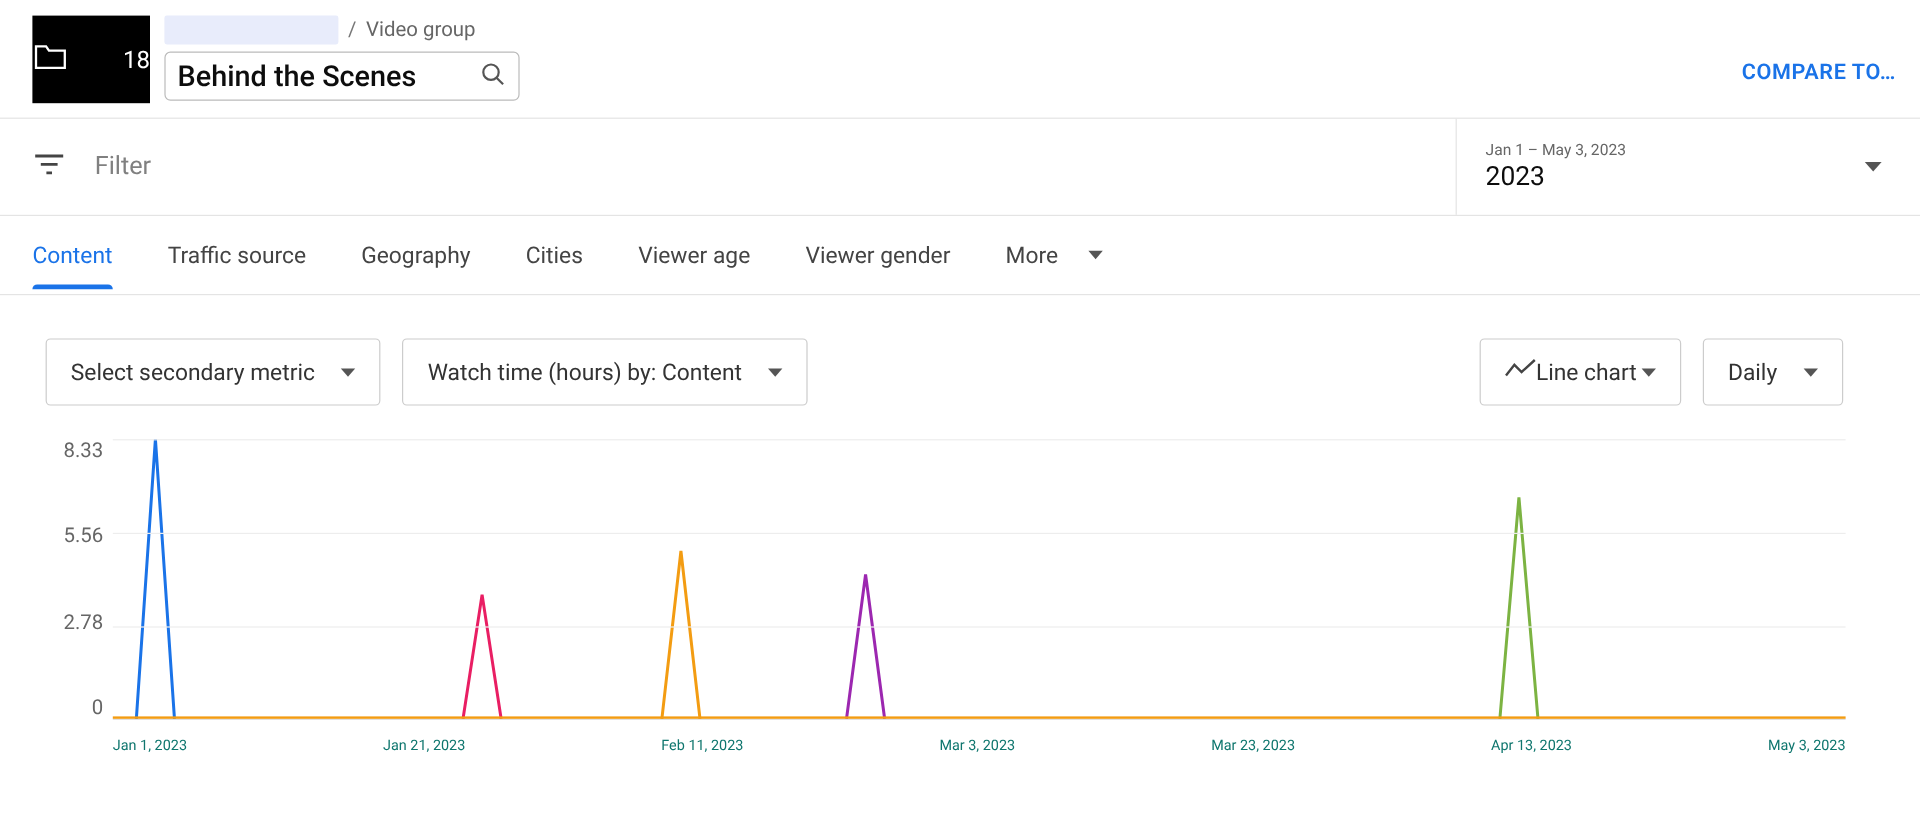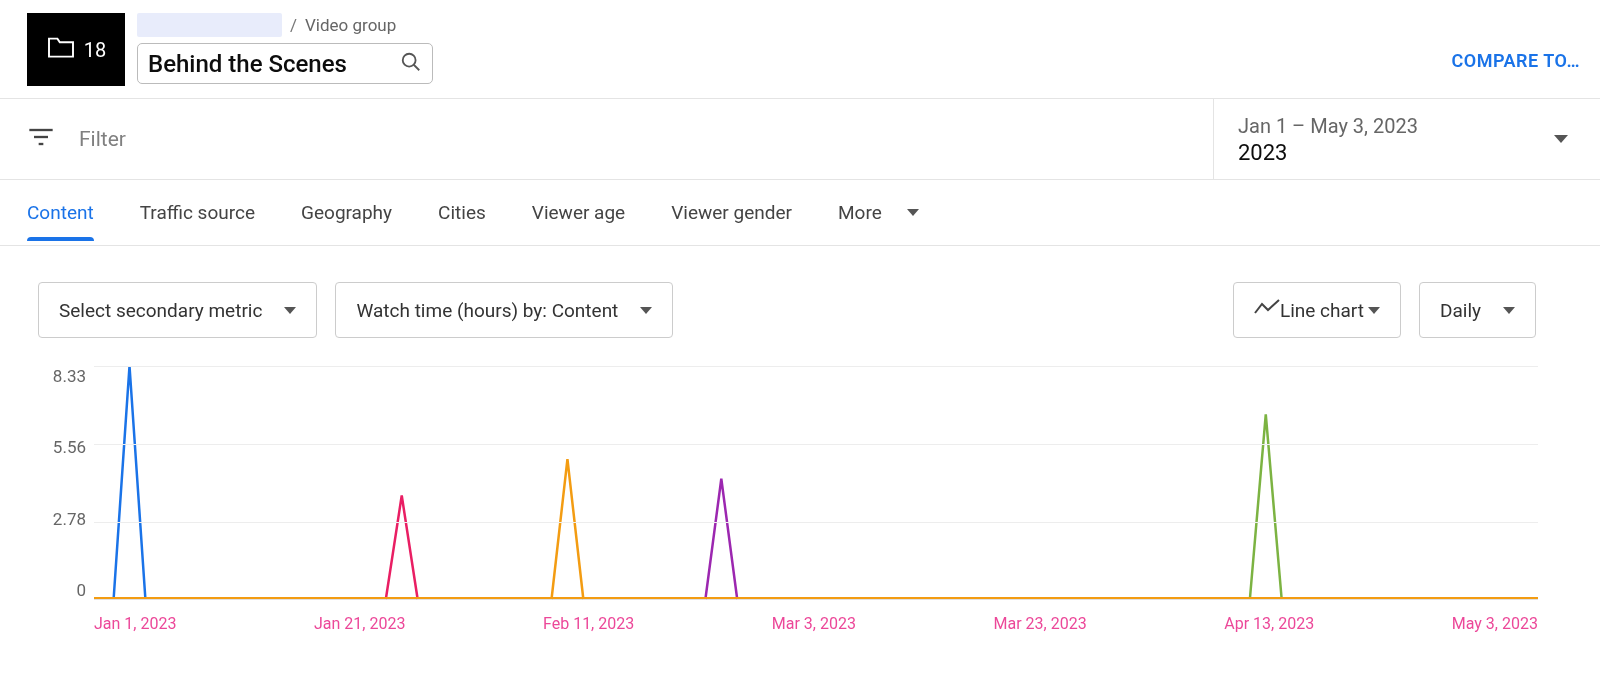--- a/index.html
+++ b/index.html
@@ -1,38 +1,38 @@
 <!DOCTYPE html>
 <html><head>
 <meta charset="utf-8">
 <style>
   * { box-sizing: border-box; }
   html, body { margin: 0; padding: 0; font-family: Roboto, "Helvetica Neue", Arial, sans-serif; color: #0d0d0d; background: #fff; }
   body { width: 1600px; height: 699px; overflow: hidden; }
 
   
   .header { display: flex; align-items: flex-start; padding: 13px 27px 12px 27px; position: relative; }
-  .folder-badge { width: 98px; height: 73px; background: #000; color: #fff; display: flex; align-items: center; justify-content: center; gap: 8px; font-size: 20px; }
+  .folder-badge { width: 98px; height: 73px; background: #000; color: #fff; display: flex; align-items: center; justify-content: space-between; gap: 8px; font-size: 20px; }
   .folder-badge svg { stroke: #fff; fill: none; }
   .header-mid { margin-left: 12px; display: flex; flex-direction: column; gap: 6px; }
   .breadcrumb { display: flex; align-items: center; gap: 8px; font-size: 17px; color: #666; }
   .crumb-placeholder { width: 145px; height: 24px; background: #e8ecfb; border-radius: 2px; }
   .crumb-sep { color: #777; }
   .search-wrap { display: flex; align-items: center; border: 1px solid #bbb; border-radius: 5px; padding: 4px 10px; width: 296px; height: 41px; }
   .search-text { font-size: 24px; font-weight: 500; flex: 1; }
   .compare { position: absolute; right: 20px; top: 50px; color: #1a73e8; font-weight: 600; letter-spacing: 0.5px; font-size: 18px; margin-left: 12px; }
 
   .divider { height: 1px; background: #e4e4e4; width: 100%; }
 
   
   .filter-row { display: flex; align-items: stretch; height: 80px; }
   .filter-left { display: flex; align-items: center; gap: 24px; padding-left: 27px; flex: 1; }
   .filter-left .flabel { color: #808080; font-size: 21px; }
   .date-pick { width: 387px; border-left: 1px solid #e4e4e4; display: flex; align-items: center; justify-content: space-between; padding: 0 32px 0 24px; }
-  .date-pick .range { font-size: 20px; color: #666; }
+  .date-pick .range { font-size: 13px; color: #666; }
   .date-pick .year { font-size: 22px; font-weight: 400; margin-top: 2px; }
 
   .caret { width: 0; height: 0; border-left: 7px solid transparent; border-right: 7px solid transparent; border-top: 8px solid #555; display: inline-block; }
   .caret.small { border-left-width: 6px; border-right-width: 6px; border-top-width: 7px; }
 
   
   .tabs { display: flex; align-items: center; gap: 46px; padding: 0 27px; height: 66px; border-bottom: 1px solid #e4e4e4; font-size: 19px; color: #444; }
   .tab { cursor: pointer; position: relative; padding: 16px 0; }
   .tab.active { color: #1a73e8; }
   .tab.active::after { content: ""; position: absolute; left: 0; right: 0; bottom: -1px; height: 4px; background: #1a73e8; border-radius: 4px 4px 0 0; }
@@ -46,21 +46,21 @@
   .dd.line { gap: 0; }
 
   
   .chart-wrap { padding: 28px 62px 0 38px; }
   .chart-inner { display: flex; }
   .yaxis { width: 56px; display: flex; flex-direction: column; justify-content: space-between; align-items: flex-end; font-size: 17px; color: #666; height: 234px; padding-right: 8px; }
   .plot { flex: 1; position: relative; height: 234px; border-bottom: 1px solid #e0e0e0; }
   .grid-line { position: absolute; left: 0; right: 0; height: 1px; background: #ededed; }
   .baseline { position: absolute; left: 0; right: 0; bottom: 0; height: 2px; background: #f39c12; }
   svg.lines { position: absolute; left: 0; top: 0; width: 100%; height: 100%; overflow: visible; }
-  .xaxis { display: flex; justify-content: space-between; margin-left: 56px; margin-top: 14px; font-size: 16px; color: #ec4899; }
+  .xaxis { display: flex; justify-content: space-between; margin-left: 56px; margin-top: 14px; font-size: 12px; color: #0f766e; }
   .xtick { white-space: nowrap; }
 
   .filter-icon-wrap svg { stroke: #444; fill: none; }
   .line-icon-wrap svg { stroke: #444; fill: none; }
   .search-icon-wrap svg { stroke: #555; fill: none; }
 </style>
 </head>
 <body>
 
 <div class="header">

